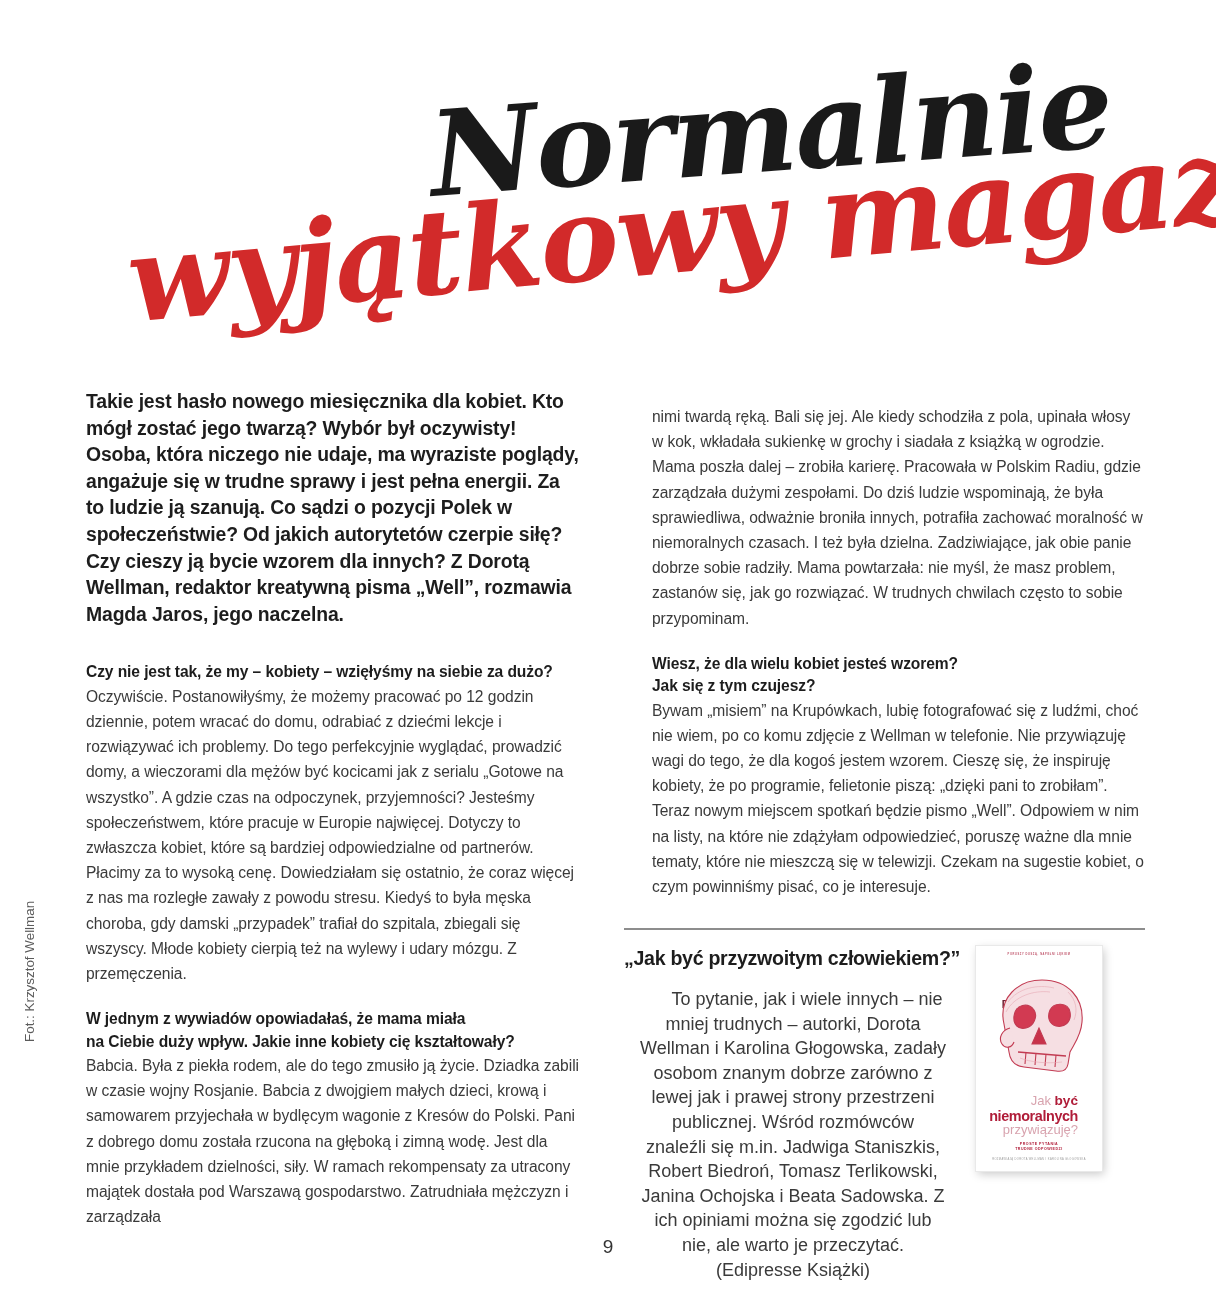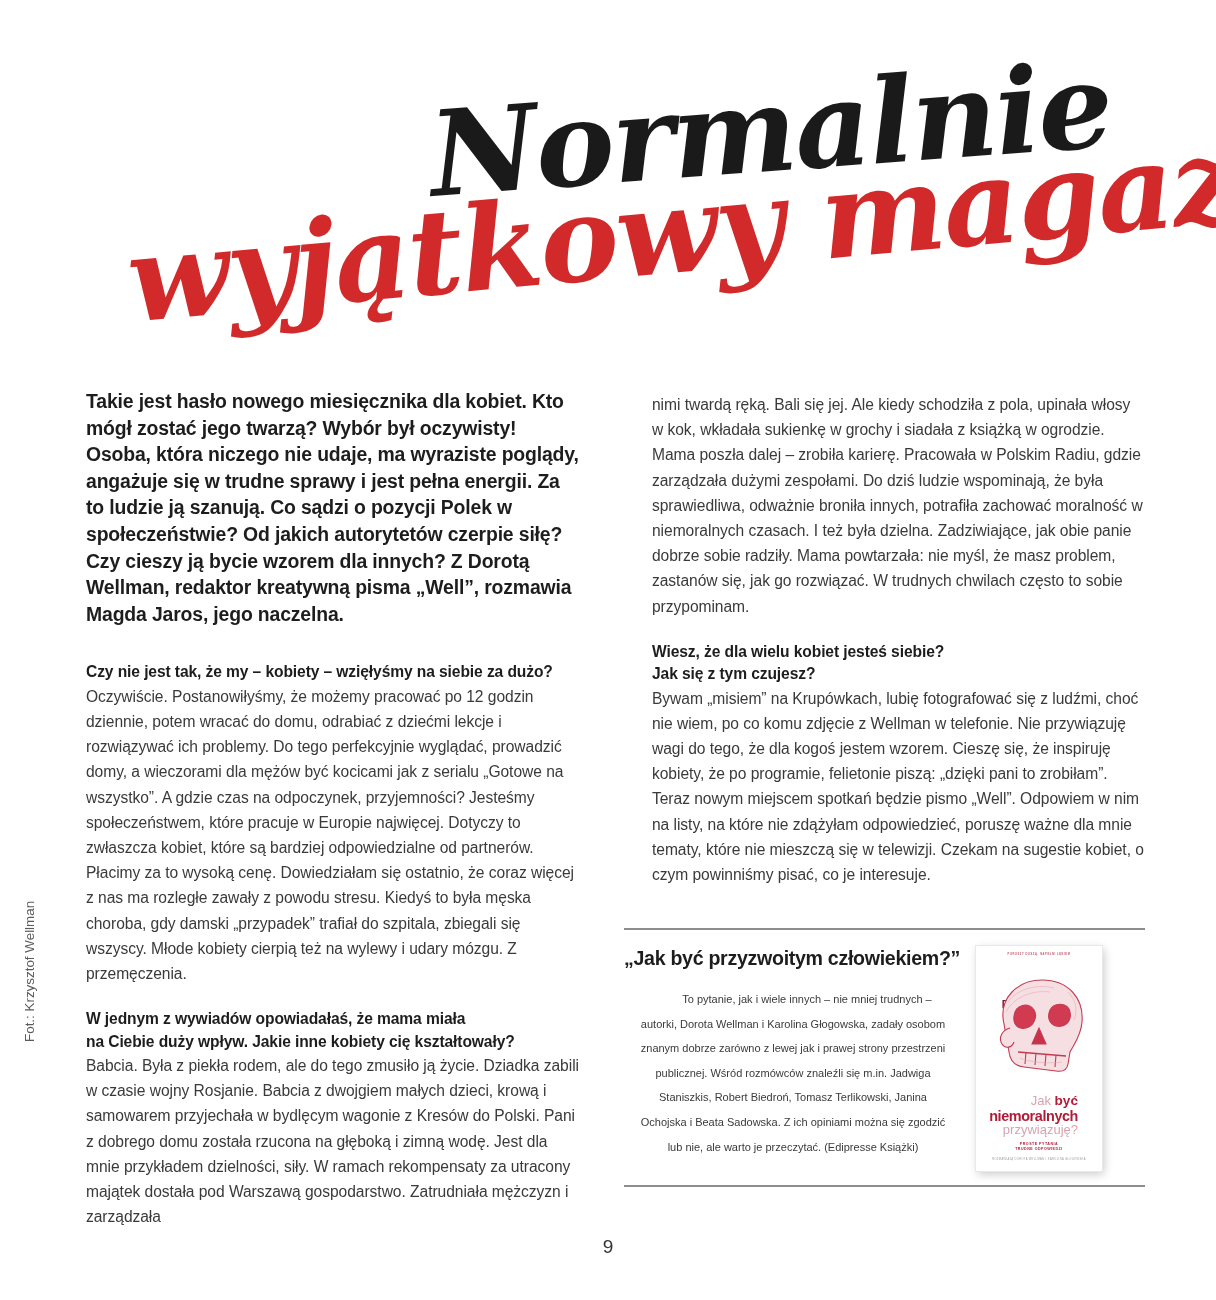--- a/index.html
+++ b/index.html
@@ -64,21 +64,21 @@
     letter-spacing:-0.1px;
   }
   .a{
     font-size:15.6px;
     line-height:25.2px;
     margin:0 0 22px 0;
     color:#3a3a3a;
     letter-spacing:-0.05px;
   }
   .a.tight{margin-top:0;}
-  .cont{margin-top:4px;}
+  .cont{margin-top:16px;}
 
   
   .bookbox{
     position:absolute;
     left:624px;top:928px;
     width:521px;
   }
   .rule{height:2px;background:#8d8d8d;width:100%;}
   .rule-bottom{margin-top:10px;}
   .book-inner{
@@ -89,21 +89,21 @@
   .book-text{width:352px;padding-right:14px;box-sizing:border-box;}
   .book-title{
     font-weight:700;
     font-size:19.6px;
     line-height:25px;
     margin:0 0 3px 0;
     color:#1d1d1d;
     letter-spacing:-0.3px;
   }
   .book-body{
-    font-size:11px;
+    font-size:18px;
     line-height:24.6px;
     text-align:center;
     margin:16px;
     color:#3a3a3a;
     text-indent:28px;
   }
 
   
   .cover{
     position:relative;
@@ -199,21 +199,21 @@
   <p class="q">W jednym z wywiadów opowiadałaś, że mama miała</p>
   <p class="q">na Ciebie duży wpływ. Jakie inne kobiety cię kształtowały?</p>
   <p class="a tight">Babcia. Była z piekła rodem, ale do tego zmusiło ją życie. Dziadka zabili w czasie wojny Rosjanie. Babcia z dwojgiem małych dzieci, krową i samowarem przyjechała w bydlęcym wagonie z Kresów do Polski. Pani z dobrego domu została rzucona na głęboką i zimną wodę. Jest dla mnie przykładem dzielności, siły. W ramach rekompensaty za utracony majątek dostała pod Warszawą gospodarstwo. Zatrudniała mężczyzn i zarządzała</p>
 
 </div>
 
 <div class="col col-right">
 
   <p class="a cont">nimi twardą ręką. Bali się jej. Ale kiedy schodziła z pola, upinała włosy w kok, wkładała sukienkę w grochy i siadała z książką w ogrodzie. Mama poszła dalej – zrobiła karierę. Pracowała w Polskim Radiu, gdzie zarządzała dużymi zespołami. Do dziś ludzie wspominają, że była sprawiedliwa, odważnie broniła innych, potrafiła zachować moralność w niemoralnych czasach. I też była dzielna. Zadziwiające, jak obie panie dobrze sobie radziły. Mama powtarzała: nie myśl, że masz problem, zastanów się, jak go rozwiązać. W trudnych chwilach często to sobie przypominam.</p>
 
-  <p class="q">Wiesz, że dla wielu kobiet jesteś siebie?</p>
+  <p class="q">Wiesz, że dla wielu kobiet jesteś wzorem?</p>
   <p class="q">Jak się z tym czujesz?</p>
   <p class="a tight">Bywam „misiem” na Krupówkach, lubię fotografować się z ludźmi, choć nie wiem, po co komu zdjęcie z Wellman w telefonie. Nie przywiązuję wagi do tego, że dla kogoś jestem wzorem. Cieszę się, że inspiruję kobiety, że po programie, felietonie piszą: „dzięki pani to zrobiłam”. Teraz nowym miejscem spotkań będzie pismo „Well”. Odpowiem w nim na listy, na które nie zdążyłam odpowiedzieć, poruszę ważne dla mnie tematy, które nie mieszczą się w telewizji. Czekam na sugestie kobiet, o czym powinniśmy pisać, co je interesuje.</p>
 
 </div>
 
 <div class="bookbox">
   <div class="rule"></div>
 
   <div class="book-inner">
     <div class="book-text">

